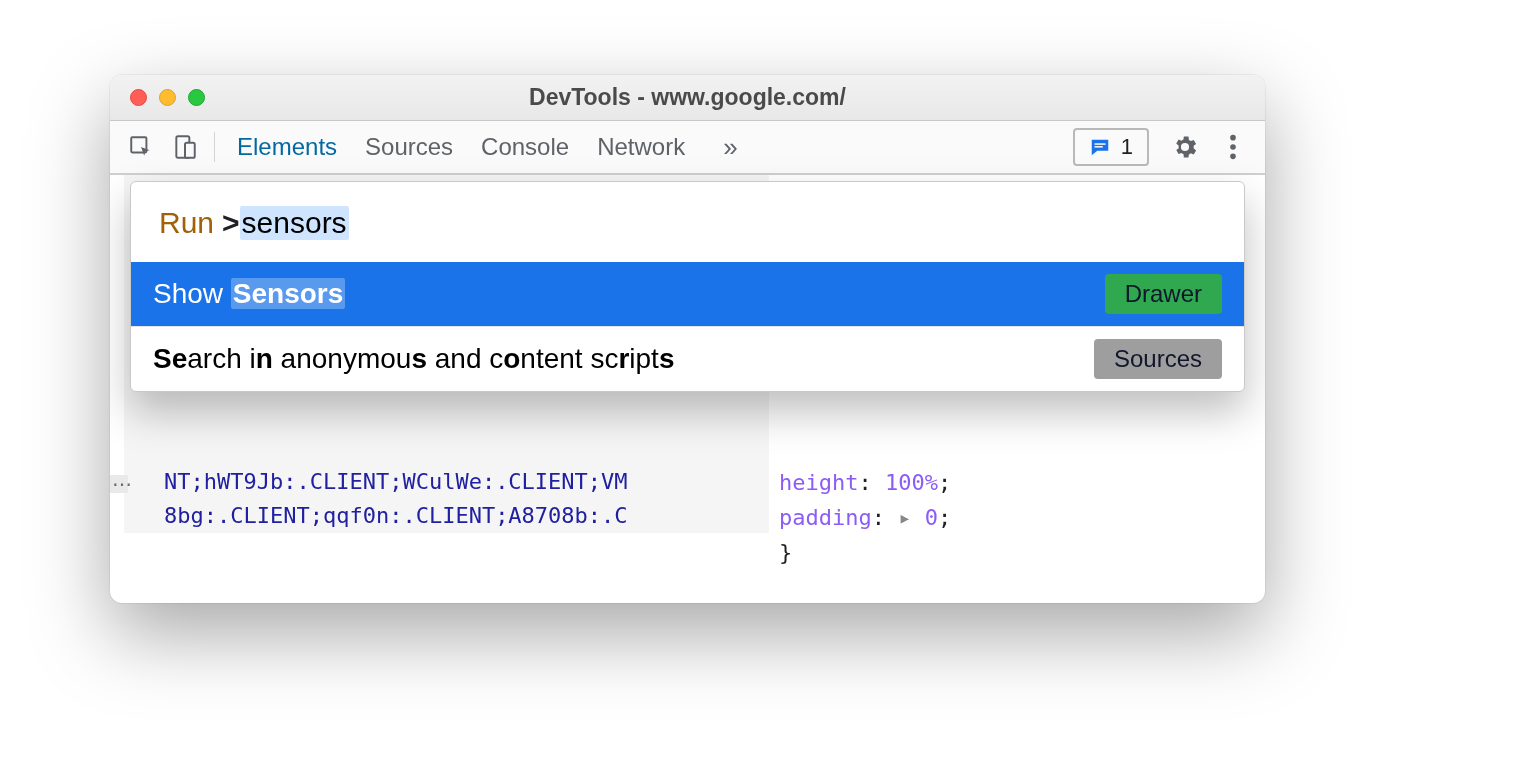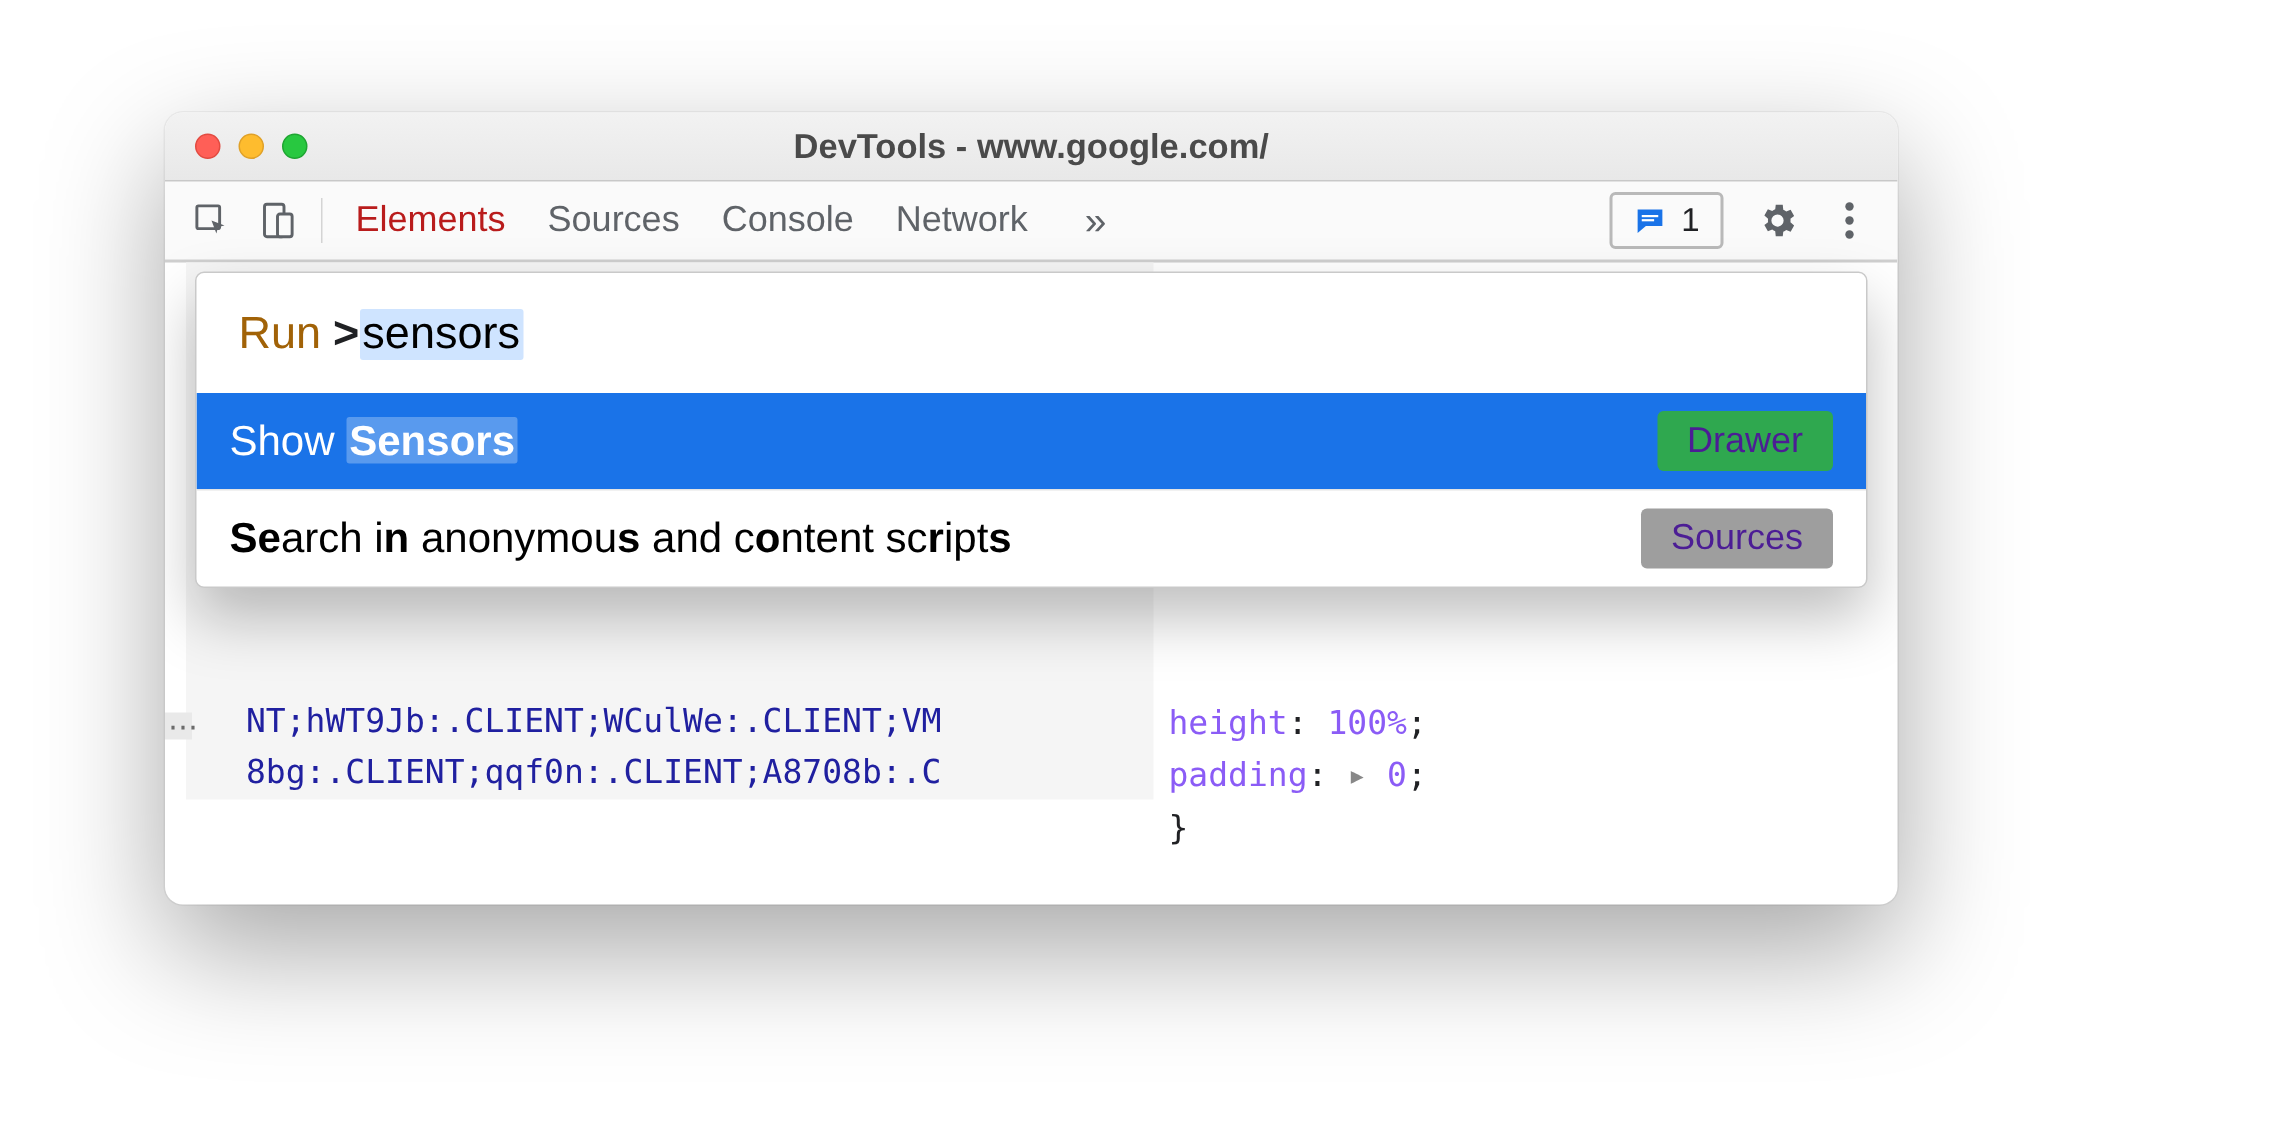--- a/index.html
+++ b/index.html
@@ -86,21 +86,21 @@
     padding-left: 10px;
   }
   .tab {
     display: flex;
     align-items: center;
     font-size: 24px;
     color: #5f6368;
     cursor: default;
   }
   .tab.active {
-    color: #b91c1c;
+    color: #0369a1;
   }
   .more-tabs { padding-left: 10px; color:#5f6368; font-size:26px; }
 
   .toolbar-right {
     margin-left: auto;
     display: flex;
     align-items: center;
     gap: 14px;
     padding-right: 10px;
   }
@@ -198,21 +198,21 @@
   .cmd-row.selected .hl {
     background: rgba(255,255,255,0.28);
     padding: 0 2px;
     border-radius: 2px;
   }
 
   .badge {
     border-radius: 4px;
     padding: 6px 20px;
     font-size: 24px;
-    color:#4c1d95;
+    color:#0f172a;
   }
   .badge.green { background:#2fa84f; }
   .badge.gray  { background:#9e9e9e; }
 
   .sidebar-handle {
     position: absolute;
     left: 0;
     top: 300px;
     width: 18px;
     height: 18px;

